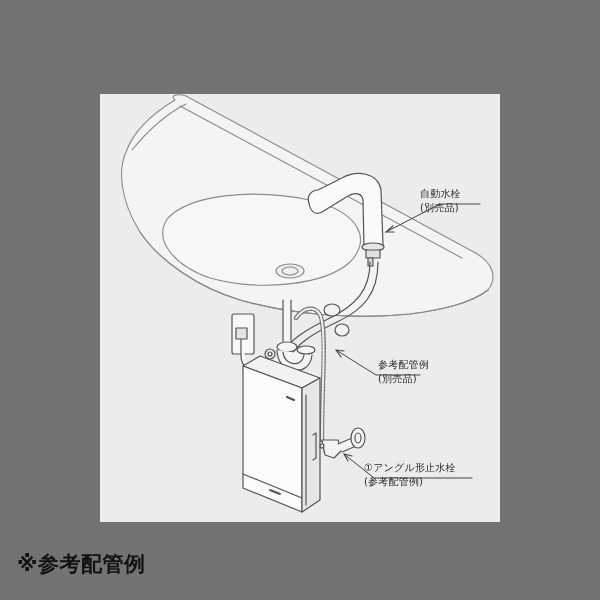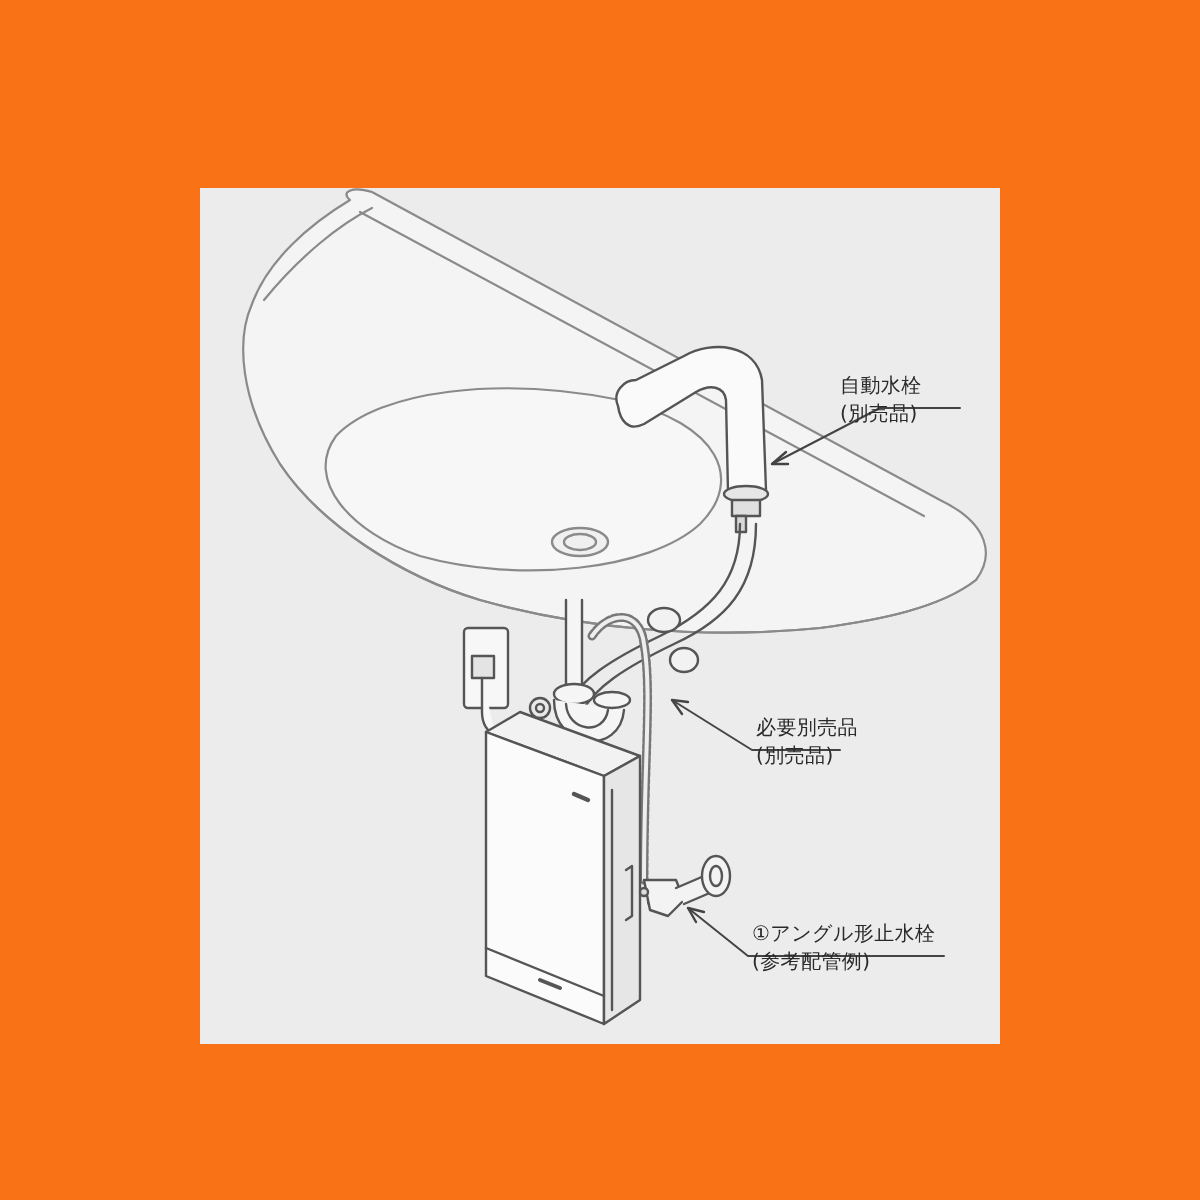--- a/index.html
+++ b/index.html
@@ -8,21 +8,21 @@
       width: 600px;
       height: 600px;
       background: #ffffff;
       overflow: hidden;
       font-family: "DejaVu Sans", "Liberation Sans", sans-serif;
     }
     #stage {
       position: relative;
       width: 600px;
       height: 600px;
-      background: #f97316;
+      background: #737373;
     }
     #panel {
       position: absolute;
       left: 100px;
       top: 94px;
       width: 400px;
       height: 428px;
       background: #ececec;
     }
     #illustration {
@@ -160,22 +160,23 @@
       <path d="M344,454 L348,461 M344,454 L352,456" stroke-width="1.2"></path>
     </g>
   </svg>
 
   <div class="callout-label" style="left:420px; top:187px;">
     <span class="main">自動水栓</span>
     <span class="sub">(別売品)</span>
   </div>
 
   <div class="callout-label" style="left:378px; top:358px;">
-    <span class="main">必要別売品</span>
+    <span class="main">参考配管例</span>
     <span class="sub">(別売品)</span>
   </div>
 
-  <div class="callout-label" style="left:376px; top:461px;">
+  <div class="callout-label" style="left:364px; top:461px;">
     <span class="main">①アングル形止水栓</span>
     <span class="sub">(参考配管例)</span>
   </div>
 
+  <div id="caption">※参考配管例</div>
 </div>
 
 </body></html>

